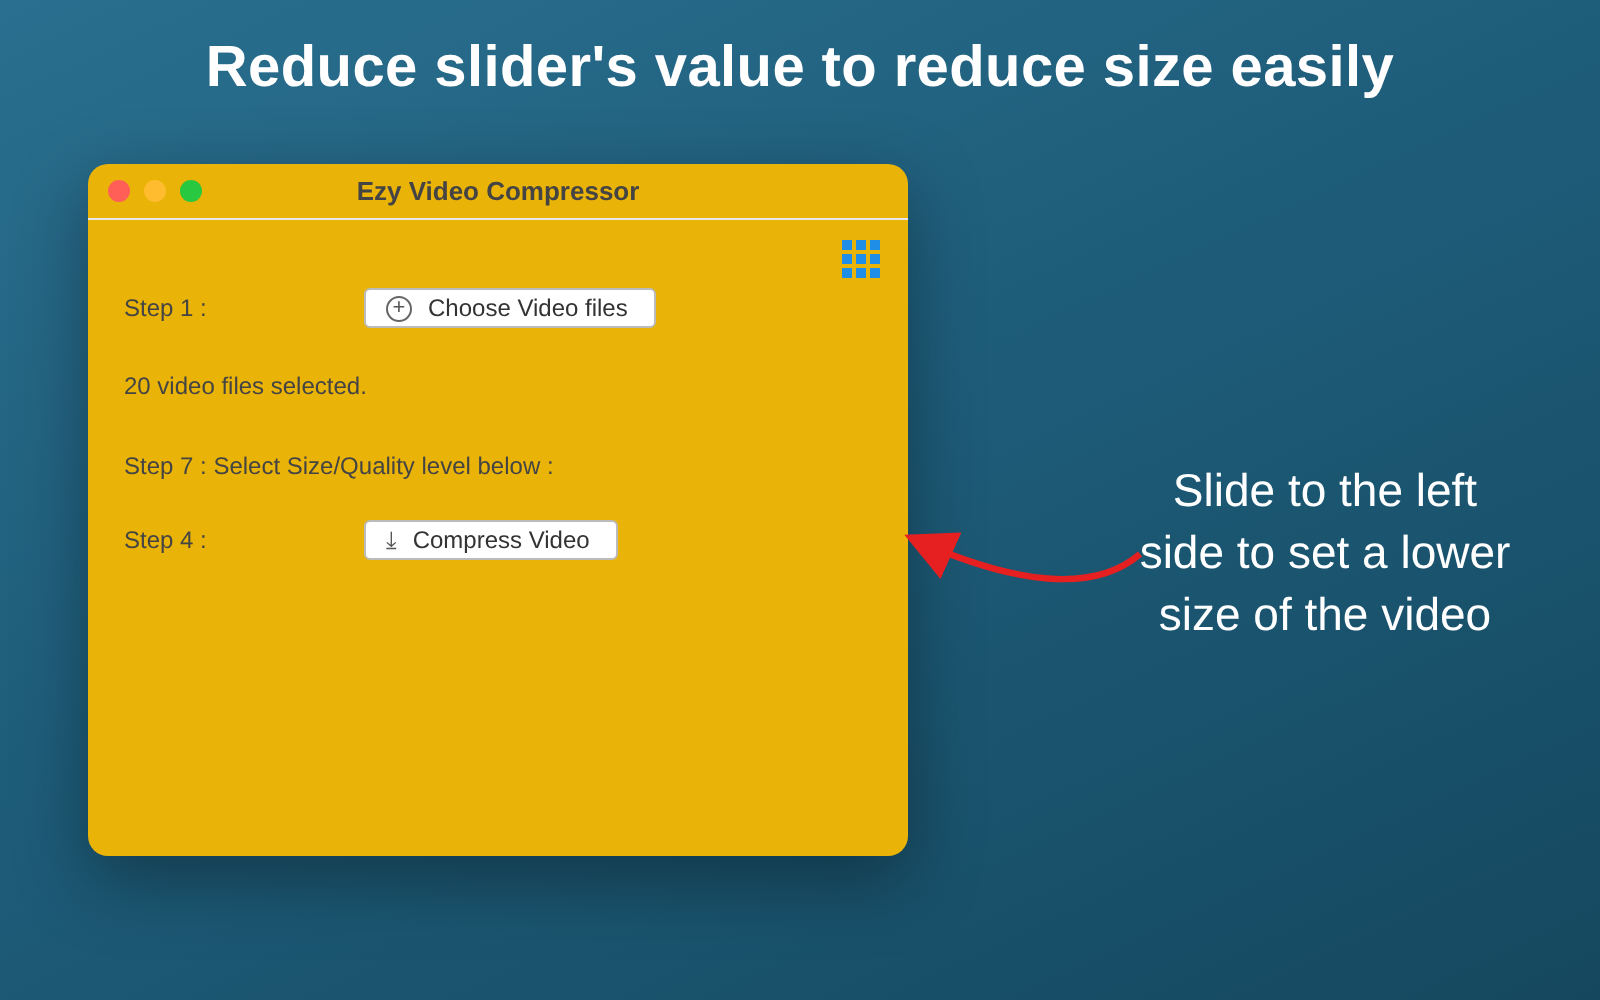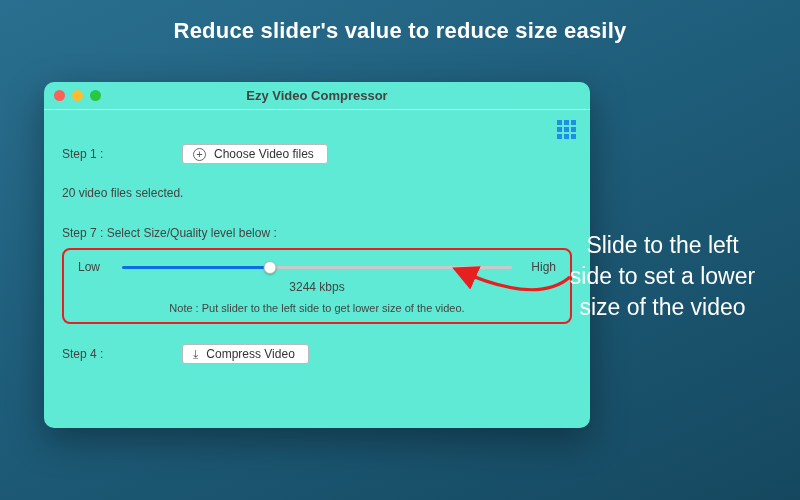--- a/index.html
+++ b/index.html
@@ -4,27 +4,27 @@
   <style>
     * { margin:0; padding:0; box-sizing:border-box; }
     body {
       width:800px; height:500px;
       background: linear-gradient(155deg, #2a6f8f 0%, #1e5d7a 45%, #15485f 100%);
       font-family: -apple-system, Helvetica, Arial, sans-serif;
       position:relative; overflow:hidden;
     }
     .page-title {
       color:#fff; text-align:center;
-      font-size:22px; font-weight:700;
+      font-size:29px; font-weight:700;
       padding-top:18px; letter-spacing:0.2px;
     }
     .mac-window {
       position:absolute; left:44px; top:82px;
-      width:546px; height:346px;
-      background:#5eead4; border-radius:10px;
+      width:410px; height:346px;
+      background:#eab308; border-radius:10px;
       box-shadow:0 12px 36px rgba(0,0,0,0.35);
     }
     .titlebar {
       height:28px; display:flex; align-items:center; position:relative;
       border-bottom:1px solid #e8e8e8;
     }
     .traffic-lights { display:flex; gap:7px; margin-left:10px; }
     .dot { width:11px; height:11px; border-radius:50%; }
     .dot.red { background:#ff5f57; }
     .dot.yellow { background:#febc2e; }
@@ -134,33 +134,20 @@
     <div class="row step1-row">
       <div class="step-label">Step 1 :</div>
       <button class="choose-btn">
         <span class="plus-circle">+</span>
         <span>Choose Video files</span>
       </button>
     </div>
     <div class="selected-count">20 video files selected.</div>
 
     <div class="step2-label">Step 7 : Select Size/Quality level below :</div>
-    <div class="highlight-box">
-      <div class="slider-row">
-        <div class="slider-end">Low</div>
-        <div class="slider-track" id="slider-track">
-          <div class="track-bg"></div>
-          <div class="track-fill" id="track-fill" style="width: 38%;"></div>
-          <div class="slider-thumb" id="slider-thumb" style="left: 38%;"></div>
-        </div>
-        <div class="slider-end right">High</div>
-      </div>
-      <div class="bitrate">3244 kbps</div>
-      <div class="slider-note">Note : Put slider to the left side to get lower size of the video.</div>
-    </div>
 
     <div class="row step3-row">
       <div class="step-label">Step 4 :</div>
       <button class="compress-btn">
         <span class="dl-icon">⤓</span>
         <span>Compress Video</span>
       </button>
     </div>
   </div>
 

